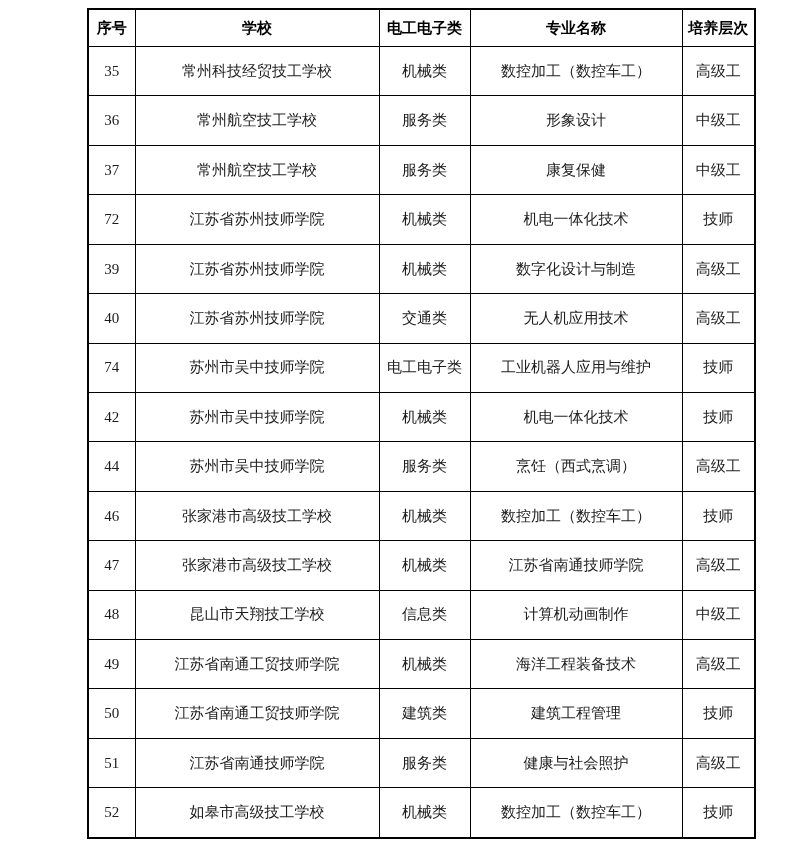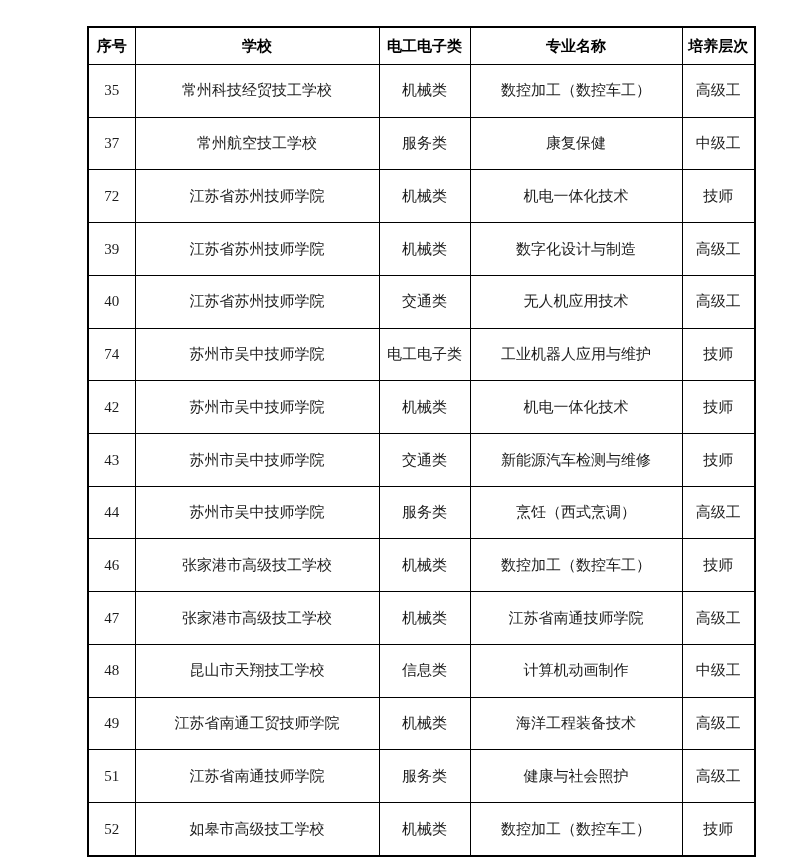--- a/index.html
+++ b/index.html
@@ -11,21 +11,21 @@
     width: 788px;
     height: 868px;
     position: relative;
     font-family: "Liberation Serif", "DejaVu Serif", serif;
     color: #1a1a1a;
     overflow: hidden;
   }
   .doc-table-wrap {
     position: absolute;
     left: 63px;
-    top: 26px;
+    top: 8px;
     width: 624px;
     height: 831px;
     padding-left: 24px;
   }
   table.doc-table {
     border-collapse: collapse;
     table-layout: fixed;
     width: 667px;
     height: 831px;
     background: #ffffff;
@@ -85,20 +85,27 @@
     </thead>
     <tbody>
         <tr>
           <td>35</td>
           <td>常州科技经贸技工学校</td>
           <td>机械类</td>
           <td>数控加工（数控车工）</td>
           <td>高级工</td>
         </tr>
         <tr>
+          <td>36</td>
+          <td>常州航空技工学校</td>
+          <td>服务类</td>
+          <td>形象设计</td>
+          <td>中级工</td>
+        </tr>
+        <tr>
           <td>37</td>
           <td>常州航空技工学校</td>
           <td>服务类</td>
           <td>康复保健</td>
           <td>中级工</td>
         </tr>
         <tr>
           <td>72</td>
           <td>江苏省苏州技师学院</td>
           <td>机械类</td>
@@ -124,27 +131,20 @@
           <td>苏州市吴中技师学院</td>
           <td>电工电子类</td>
           <td>工业机器人应用与维护</td>
           <td>技师</td>
         </tr>
         <tr>
           <td>42</td>
           <td>苏州市吴中技师学院</td>
           <td>机械类</td>
           <td>机电一体化技术</td>
-          <td>技师</td>
-        </tr>
-        <tr>
-          <td>43</td>
-          <td>苏州市吴中技师学院</td>
-          <td>交通类</td>
-          <td>新能源汽车检测与维修</td>
           <td>技师</td>
         </tr>
         <tr>
           <td>44</td>
           <td>苏州市吴中技师学院</td>
           <td>服务类</td>
           <td>烹饪（西式烹调）</td>
           <td>高级工</td>
         </tr>
         <tr>
@@ -169,20 +169,27 @@
           <td>中级工</td>
         </tr>
         <tr>
           <td>49</td>
           <td>江苏省南通工贸技师学院</td>
           <td>机械类</td>
           <td>海洋工程装备技术</td>
           <td>高级工</td>
         </tr>
         <tr>
+          <td>50</td>
+          <td>江苏省南通工贸技师学院</td>
+          <td>建筑类</td>
+          <td>建筑工程管理</td>
+          <td>技师</td>
+        </tr>
+        <tr>
           <td>51</td>
           <td>江苏省南通技师学院</td>
           <td>服务类</td>
           <td>健康与社会照护</td>
           <td>高级工</td>
         </tr>
         <tr>
           <td>52</td>
           <td>如皋市高级技工学校</td>
           <td>机械类</td>

